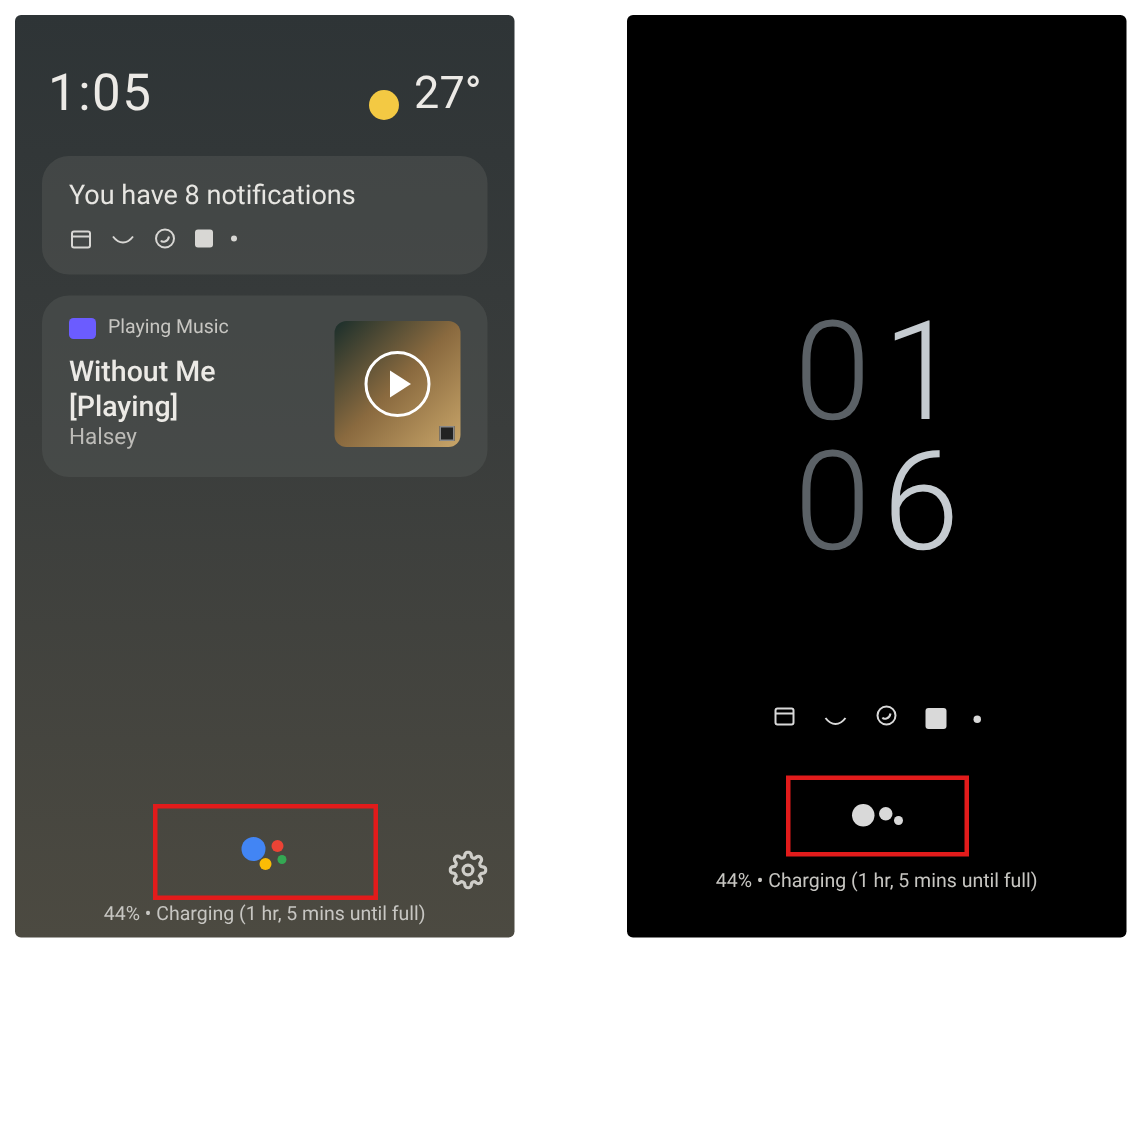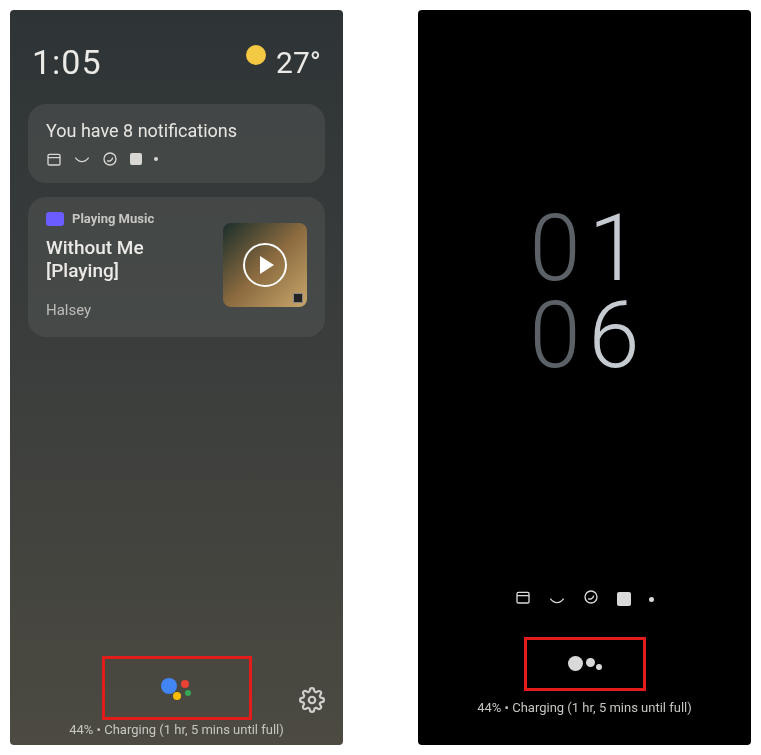--- a/index.html
+++ b/index.html
@@ -5,21 +5,21 @@
     * { margin: 0; padding: 0; box-sizing: border-box; }
     body {
       background: #fff;
       font-family: -apple-system, BlinkMacSystemFont, "Segoe UI", Roboto, sans-serif;
       display: flex;
       gap: 75px;
       padding: 10px;
     }
     .phone {
       width: 352px;
-      height: 735px;
+      height: 615px;
       border-radius: 4px;
       position: relative;
       overflow: hidden;
     }
     .phone-left {
       background: linear-gradient(180deg, #2e3436 0%, #3a3d3c 45%, #4c4a41 100%);
       color: #e8e8e6;
     }
     .phone-right {
       background: #000;
@@ -33,21 +33,21 @@
       padding: 32px 22px 0 22px;
     }
     .time-left {
       font-size: 34px;
       font-weight: 400;
       letter-spacing: 1px;
       color: #eceae6;
     }
     .weather {
       display: flex;
-      align-items: flex-start;
+      align-items: flex-end;
       gap: 10px;
     }
     .sun-icon {
       width: 20px;
       height: 20px;
       background: #f3c943;
       border-radius: 50%;
     }
     .temp {
       font-size: 30px;
@@ -88,40 +88,39 @@
       justify-content: space-between;
       align-items: center;
       gap: 12px;
     }
     .music-meta { flex: 1; }
     .music-source {
       display: flex;
       align-items: center;
       gap: 8px;
       margin-bottom: 10px;
-      font-weight: bold;
     }
     .source-badge {
       width: 18px; height: 14px;
       background: #6b5cff;
       border-radius: 3px;
     }
     .source-text {
       font-size: 13px;
       color: #c7c6c2;
     }
     .track-title {
       font-size: 19px;
       color: #eceae6;
       font-weight: 500;
     }
     .track-artist {
       font-size: 15px;
       color: #bdbcb8;
-      margin-top: 19px;
+      margin-top: 0;
     }
     .album-wrap {
       width: 84px; height: 84px;
       border-radius: 8px;
       background: linear-gradient(135deg, #1a2e2b 0%, #8a6a3f 50%, #c9a66a 100%);
       position: relative;
       display:flex; align-items:center; justify-content:center;
     }
     .album-wrap svg { position: relative; z-index: 2; }
     .explicit-tag {

